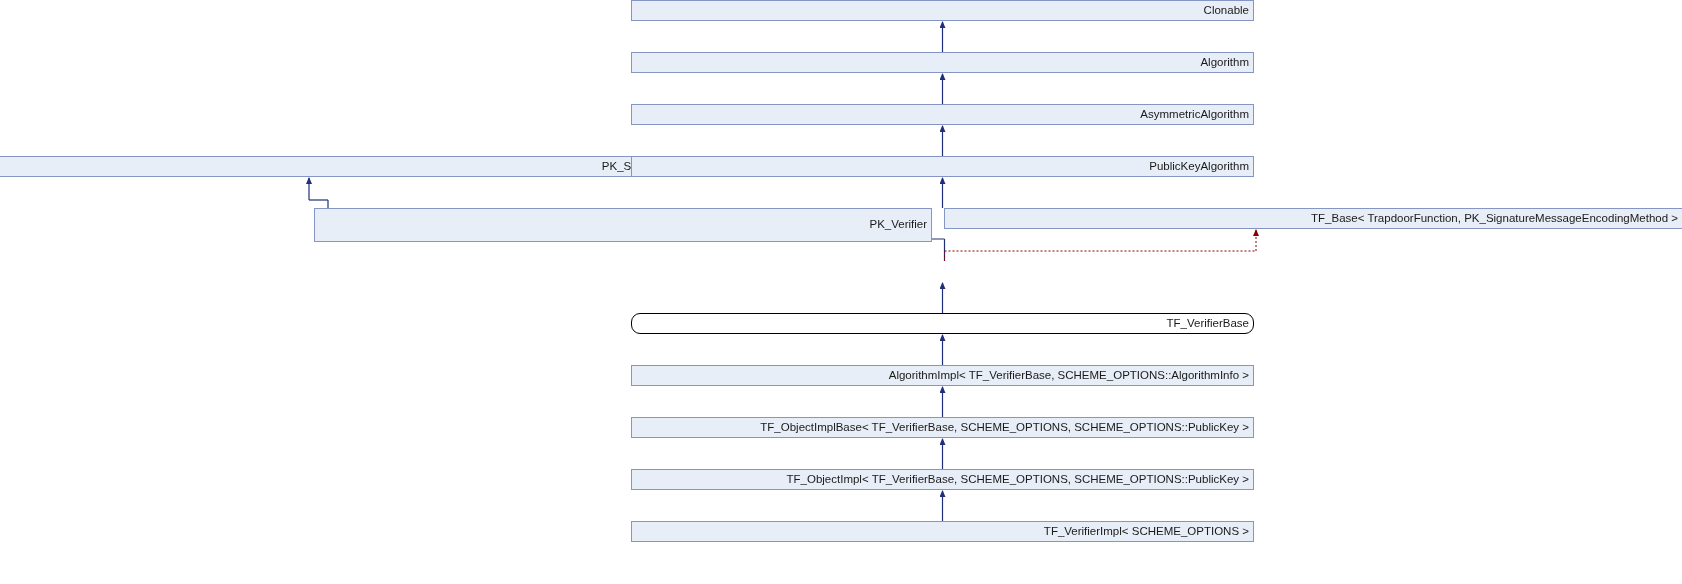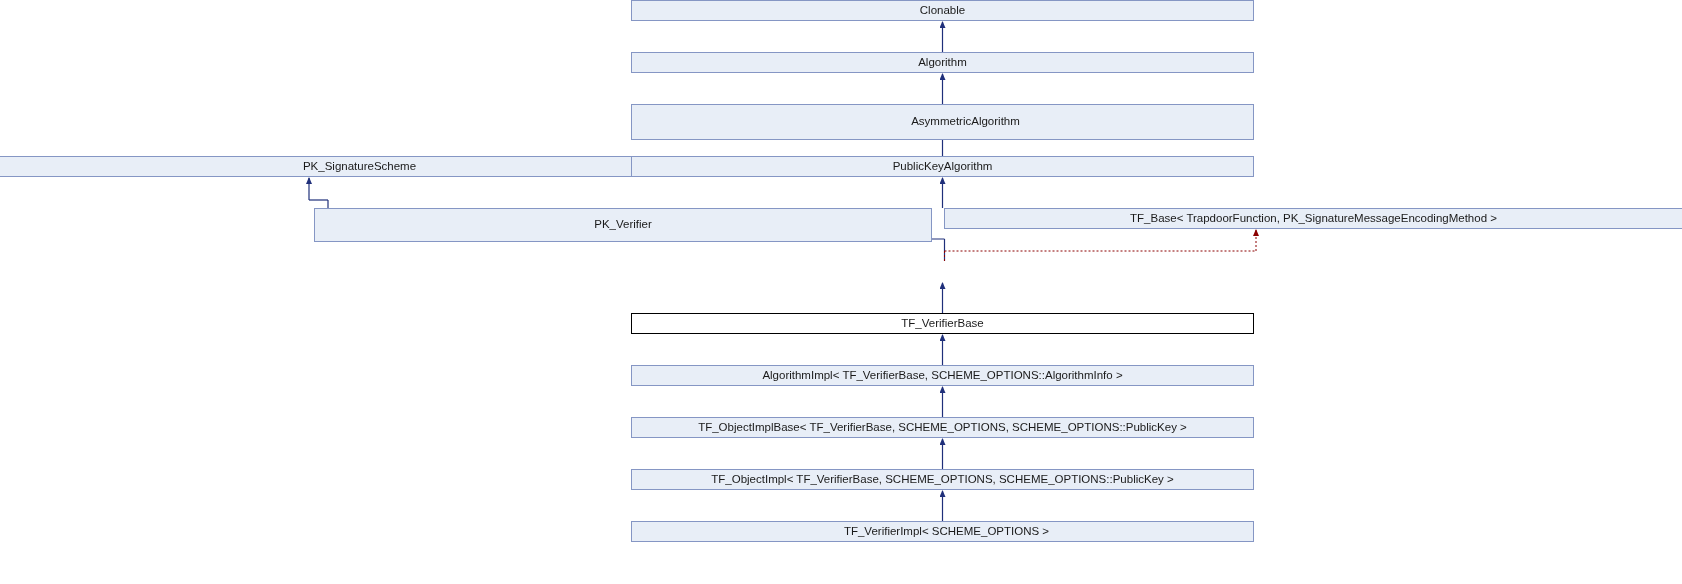--- a/index.html
+++ b/index.html
@@ -21,21 +21,21 @@
     top: 0;
     width: 1682px;
     height: 584px;
     pointer-events: none;
   }
   .node {
     position: absolute;
     box-sizing: border-box;
     display: flex;
     align-items: center;
-    justify-content: center;
+    justify-content: flex-end;
     background: #e8eef7;
     border: 1px solid #8596c4;
     font-size: 11.5px;
     line-height: 1;
     color: #1a1a1a;
     white-space: nowrap;
     overflow: hidden;
     z-index: 2;
   }
   .node.variant-mid {
@@ -83,36 +83,36 @@
       <path d="M942.5,417 L942.5,387" stroke="#1f2f7a" stroke-width="1.2" fill="none" marker-end="url(#arrow-inherit)"></path>
       <path d="M942.5,469 L942.5,439" stroke="#1f2f7a" stroke-width="1.2" fill="none" marker-end="url(#arrow-inherit)"></path>
       <path d="M942.5,521 L942.5,491" stroke="#1f2f7a" stroke-width="1.2" fill="none" marker-end="url(#arrow-inherit)"></path>
     </svg>
 <div class="node" style="left: 631px; top: 0px; width: 623px; height: 21px;">
       <span class="node-label">Clonable</span>
     </div>
     <div class="node" style="left: 631px; top: 52px; width: 623px; height: 21px;">
       <span class="node-label">Algorithm</span>
     </div>
-    <div class="node" style="left: 631px; top: 104px; width: 623px; height: 36px; padding-left: 46px;">
+    <div class="node" style="left: 631px; top: 104px; width: 623px; height: 21px; padding-left: 46px;">
       <span class="node-label">AsymmetricAlgorithm</span>
     </div>
     <div class="node" style="left: -1px; top: 156px; width: 721px; height: 21px;">
       <span class="node-label">PK_SignatureScheme</span>
     </div>
     <div class="node" style="left: 631px; top: 156px; width: 623px; height: 21px;">
       <span class="node-label">PublicKeyAlgorithm</span>
     </div>
     <div class="node" style="left: 314px; top: 208px; width: 618px; height: 34px;">
       <span class="node-label">PK_Verifier</span>
     </div>
     <div class="node" style="left: 944px; top: 208px; width: 739px; height: 21px;">
       <span class="node-label">TF_Base&lt; TrapdoorFunction, PK_SignatureMessageEncodingMethod &gt;</span>
     </div>
-    <div class="node variant-current" style="left: 631px; top: 313px; width: 623px; height: 21px;">
+    <div class="node variant-current" style="left: 631px; top: 313px; width: 623px; height: 21px; border-radius: 9px;">
       <span class="node-label">TF_VerifierBase</span>
     </div>
     <div class="node" style="left: 631px; top: 365px; width: 623px; height: 21px;">
       <span class="node-label">AlgorithmImpl&lt; TF_VerifierBase, SCHEME_OPTIONS::AlgorithmInfo &gt;</span>
     </div>
     <div class="node" style="left: 631px; top: 469px; width: 623px; height: 21px;">
       <span class="node-label">TF_ObjectImpl&lt; TF_VerifierBase, SCHEME_OPTIONS, SCHEME_OPTIONS::PublicKey &gt;</span>
     </div>
     <div class="node" style="left: 631px; top: 417px; width: 623px; height: 21px;">
       <span class="node-label">TF_ObjectImplBase&lt; TF_VerifierBase, SCHEME_OPTIONS, SCHEME_OPTIONS::PublicKey &gt;</span>

